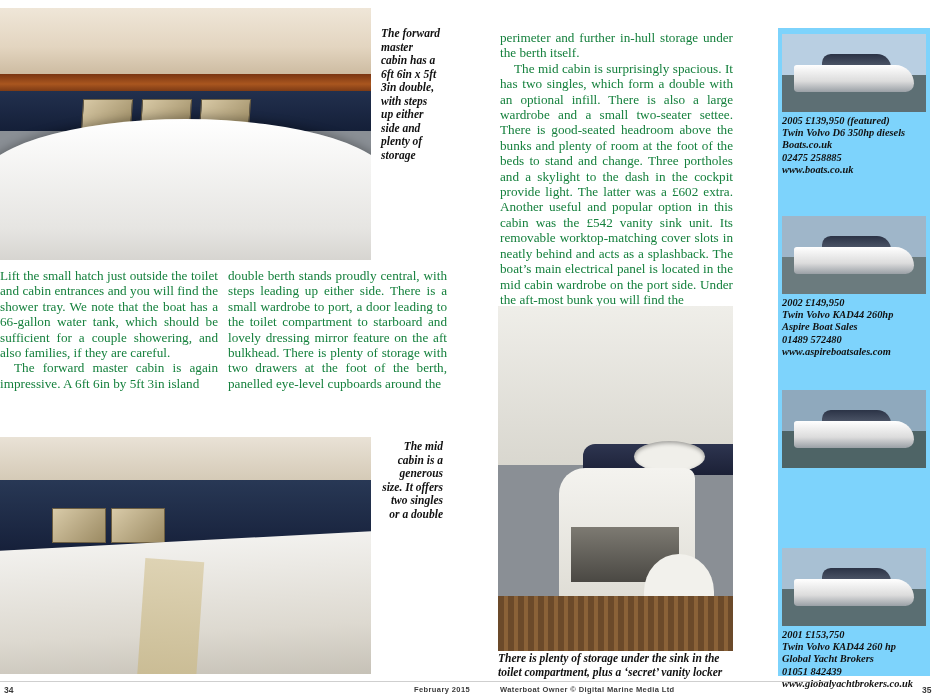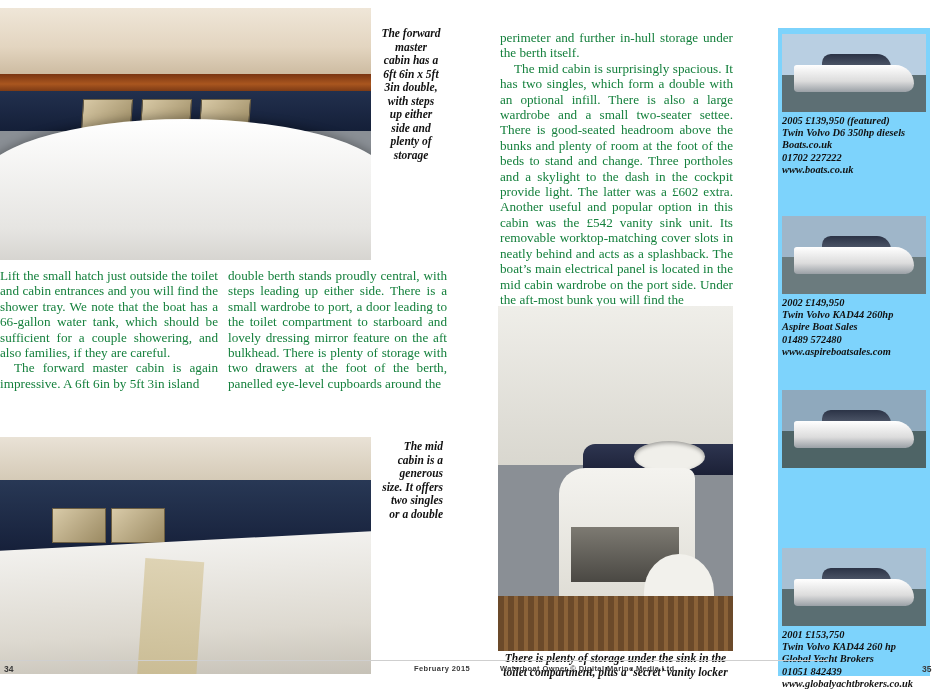--- a/index.html
+++ b/index.html
@@ -27,21 +27,20 @@
     background: #8a8f95;
   }
   .cap {
     position: absolute;
     font-family: "Liberation Serif", serif;
     font-style: italic;
     font-weight: bold;
     font-size: 11.5px;
     line-height: 13.5px;
     color: #111;
-    text-align: center;
   }
 
   
   .col {
     position: absolute;
     font-family: "Liberation Serif", serif;
     font-size: 13.2px;
     line-height: 15.4px;
     text-align: justify;
     color: #15803d;
@@ -80,21 +79,21 @@
     font-size: 10.4px;
     line-height: 12.2px;
     color: #111;
     padding-top: 3px;
   }
 
   
   .footer {
     position: absolute;
     left: 0;
-    top: 660px;
+    top: 681px;
     width: 829px;
     height: 16px;
     border-top: 1px solid #cfcfcf;
   }
   .folio {
     position: absolute;
     top: 3px;
     font-family: "Liberation Sans", sans-serif;
     font-size: 8.5px;
     font-weight: bold;
@@ -263,21 +262,21 @@
       <div class="adphoto">
         <div class="adsky" style="background:#b9cfe2;"></div>
         <div class="adsea" style="background:#5d6f74;"></div>
         <div class="deck"></div>
         <div class="hull"></div>
       </div>
       <div class="adtext">
         <div>2005 £139,950 (featured)</div>
         <div>Twin Volvo D6 350hp diesels</div>
         <div>Boats.co.uk</div>
-        <div>01702 227222</div>
+        <div>02475 258885</div>
         <div>www.boats.co.uk</div>
       </div>
     </div>
 
     <div class="ad" style="top:188px;">
       <div class="adphoto">
         <div class="adsky" style="background:#9fb6c9;"></div>
         <div class="adsea" style="background:#6b7b7e;"></div>
         <div class="deck"></div>
         <div class="hull"></div>

